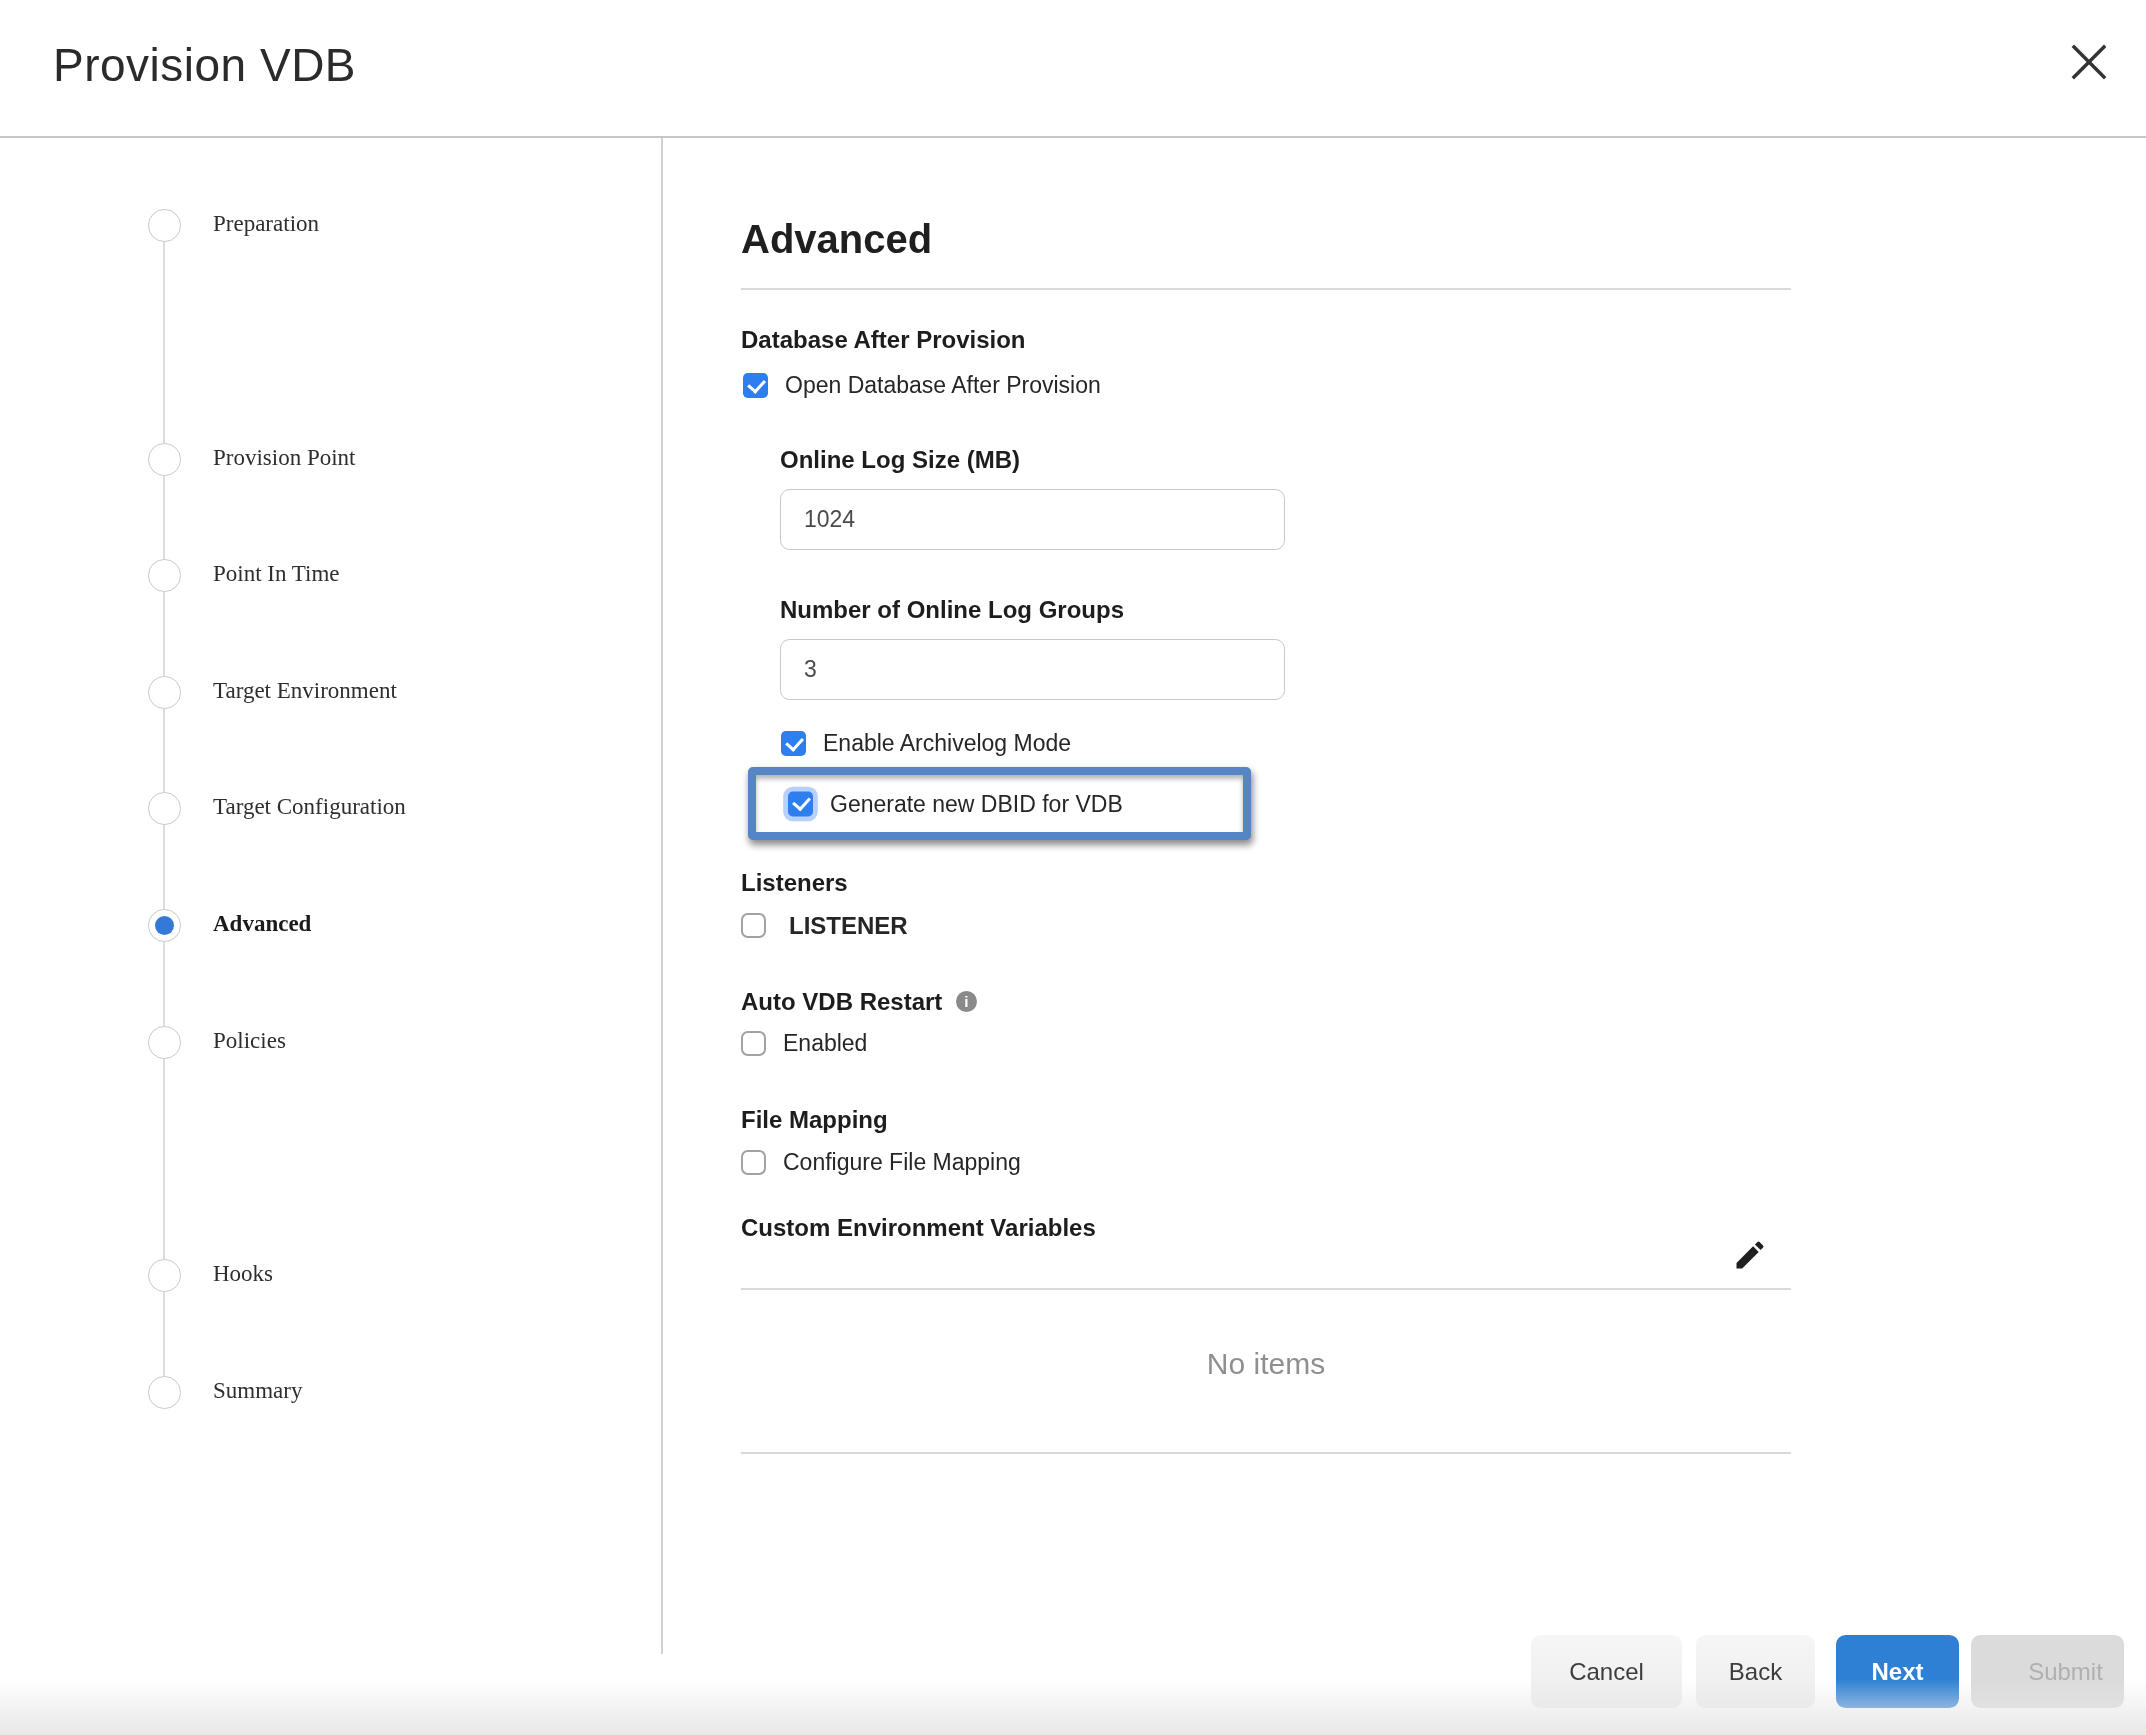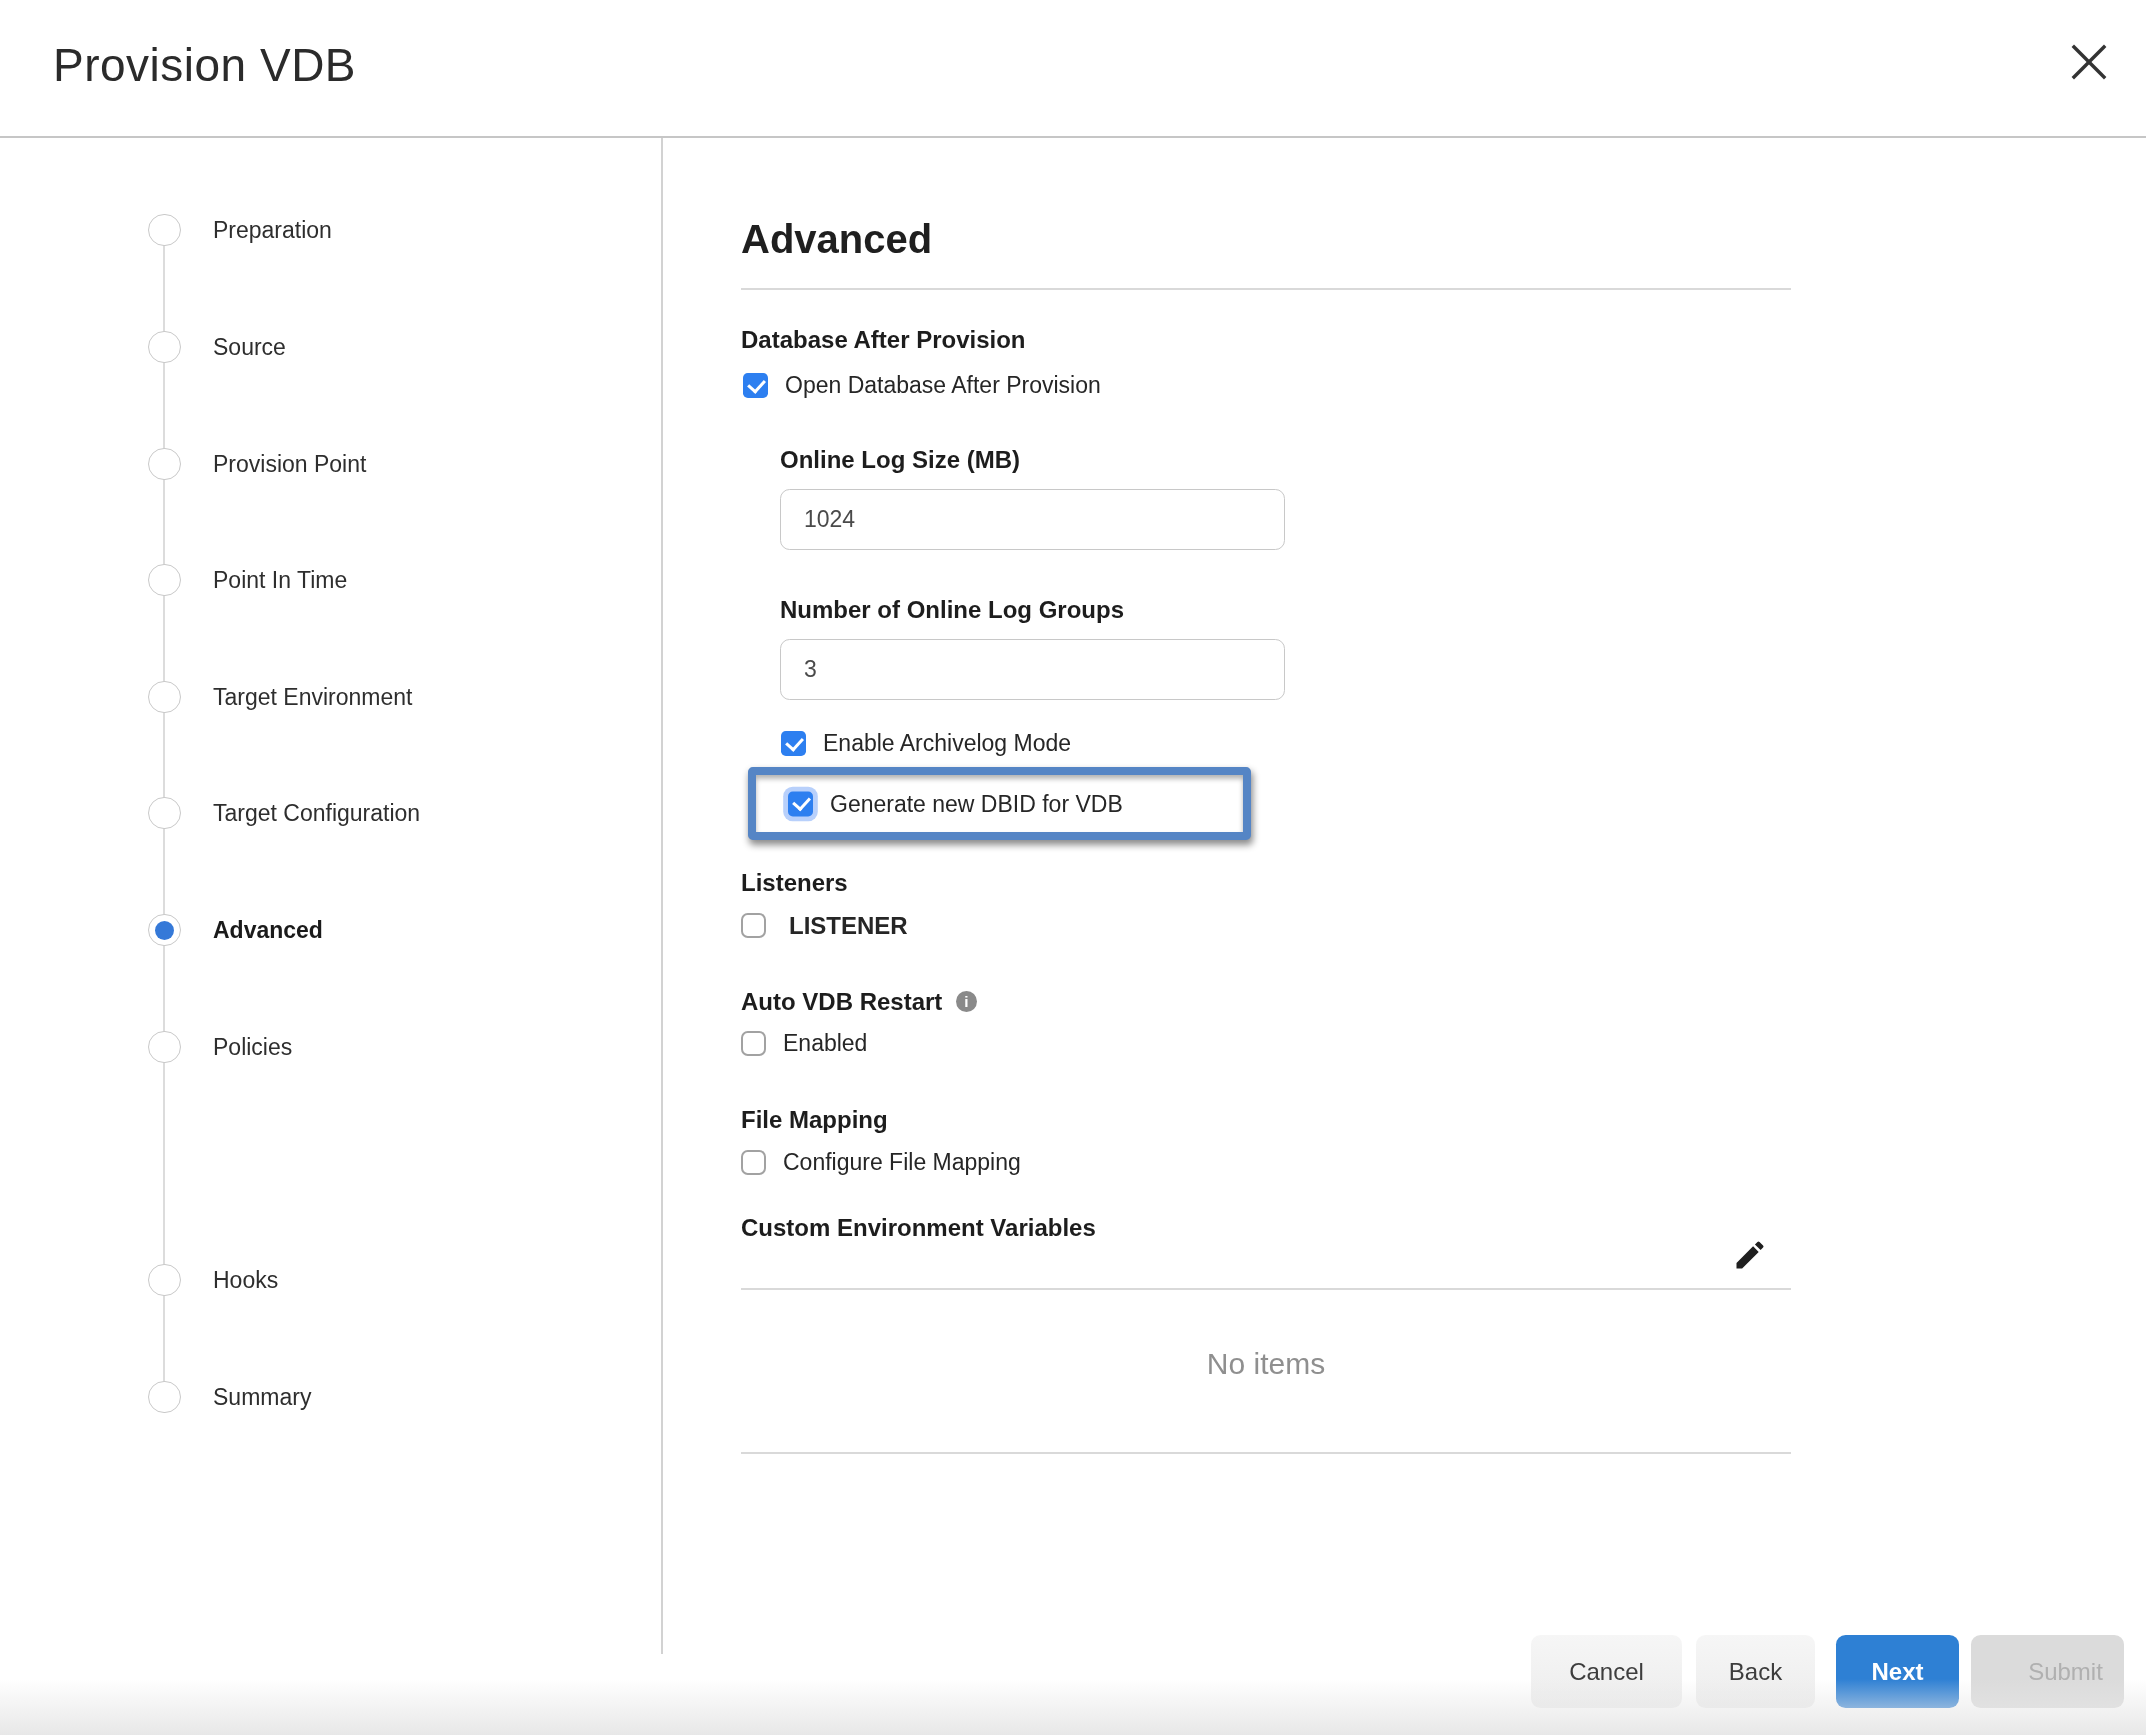--- a/index.html
+++ b/index.html
@@ -33,21 +33,21 @@
   .side-divider {
     position: absolute; left: 661px; top: 138px; width: 1.9px; height: 1516px;
     background: #d2d2d2;
   }
   .step-line {
     position: absolute; left: 163px; top: 230px; width: 1.9px; height: 1166px;
     background: #dcdcdc;
   }
   .step {
     position: absolute; left: 148px; width: 488px; height: 42px;
-    display: flex; align-items: center; cursor: pointer;
+    display: flex; cursor: pointer; font-family: Liberation Serif, serif;
   }
   .step-circle {
     width: 32.5px; height: 32.5px; border-radius: 50%;
     background: #ffffff; border: 1.9px solid #c9c9c9;
     flex: 0 0 32.5px; display: flex; align-items: center; justify-content: center;
   }
   .step.active .step-circle::after {
     content: ""; width: 19px; height: 19px; border-radius: 50%;
     background: #3579d8; display: block;
   }
@@ -159,24 +159,20 @@
   </button>
   <div class="header-divider"></div>
 
   <div class="side-divider"></div>
   <div class="step-line"></div>
 
   <div class="step" style="top:209px">
     <span class="step-circle"></span>
     <span class="step-label">Preparation</span>
   </div>
-  <div class="step" style="top:326px">
-    <span class="step-circle"></span>
-    <span class="step-label">Source</span>
-  </div>
   <div class="step" style="top:443px">
     <span class="step-circle"></span>
     <span class="step-label">Provision Point</span>
   </div>
   <div class="step" style="top:559px">
     <span class="step-circle"></span>
     <span class="step-label">Point In Time</span>
   </div>
   <div class="step" style="top:676px">
     <span class="step-circle"></span>

